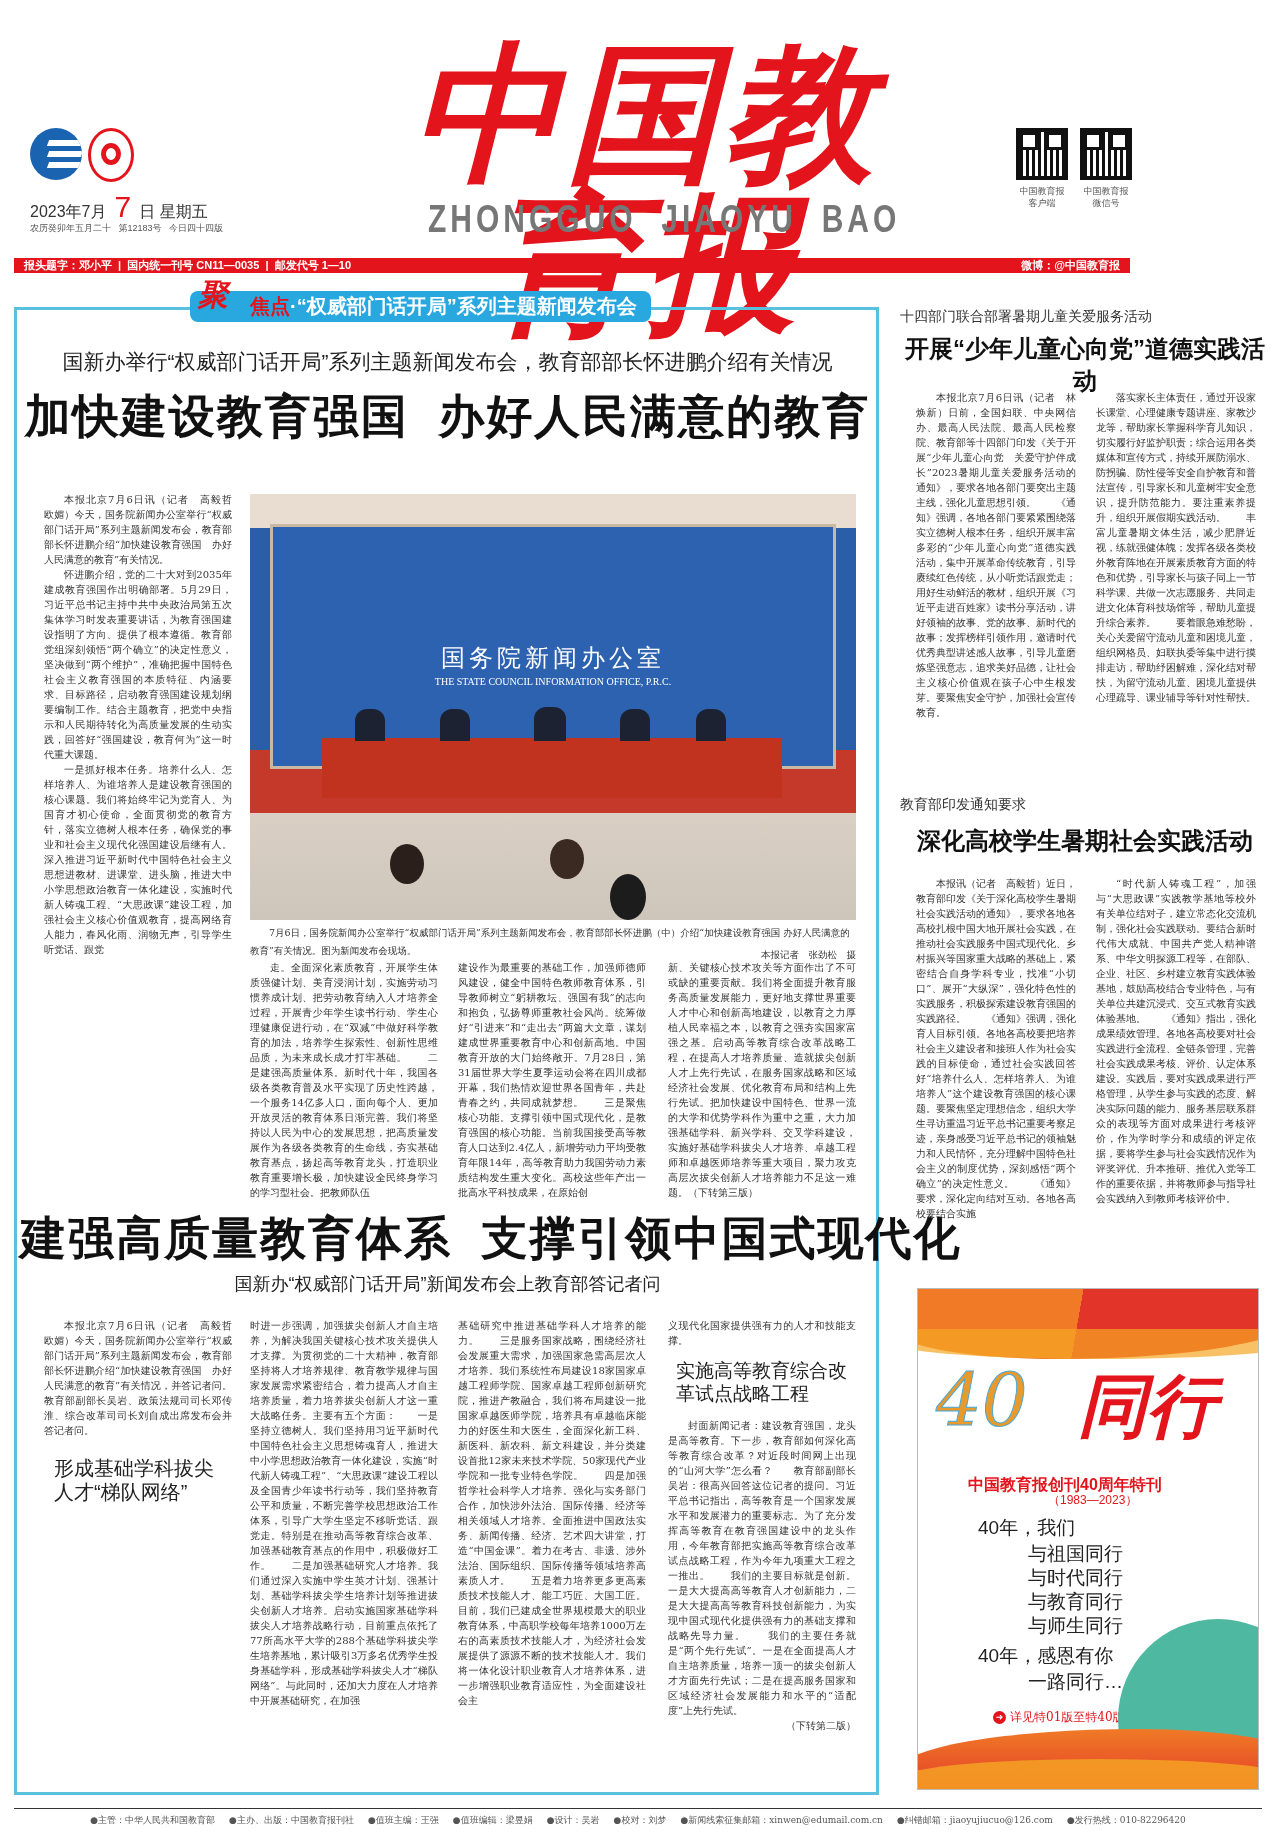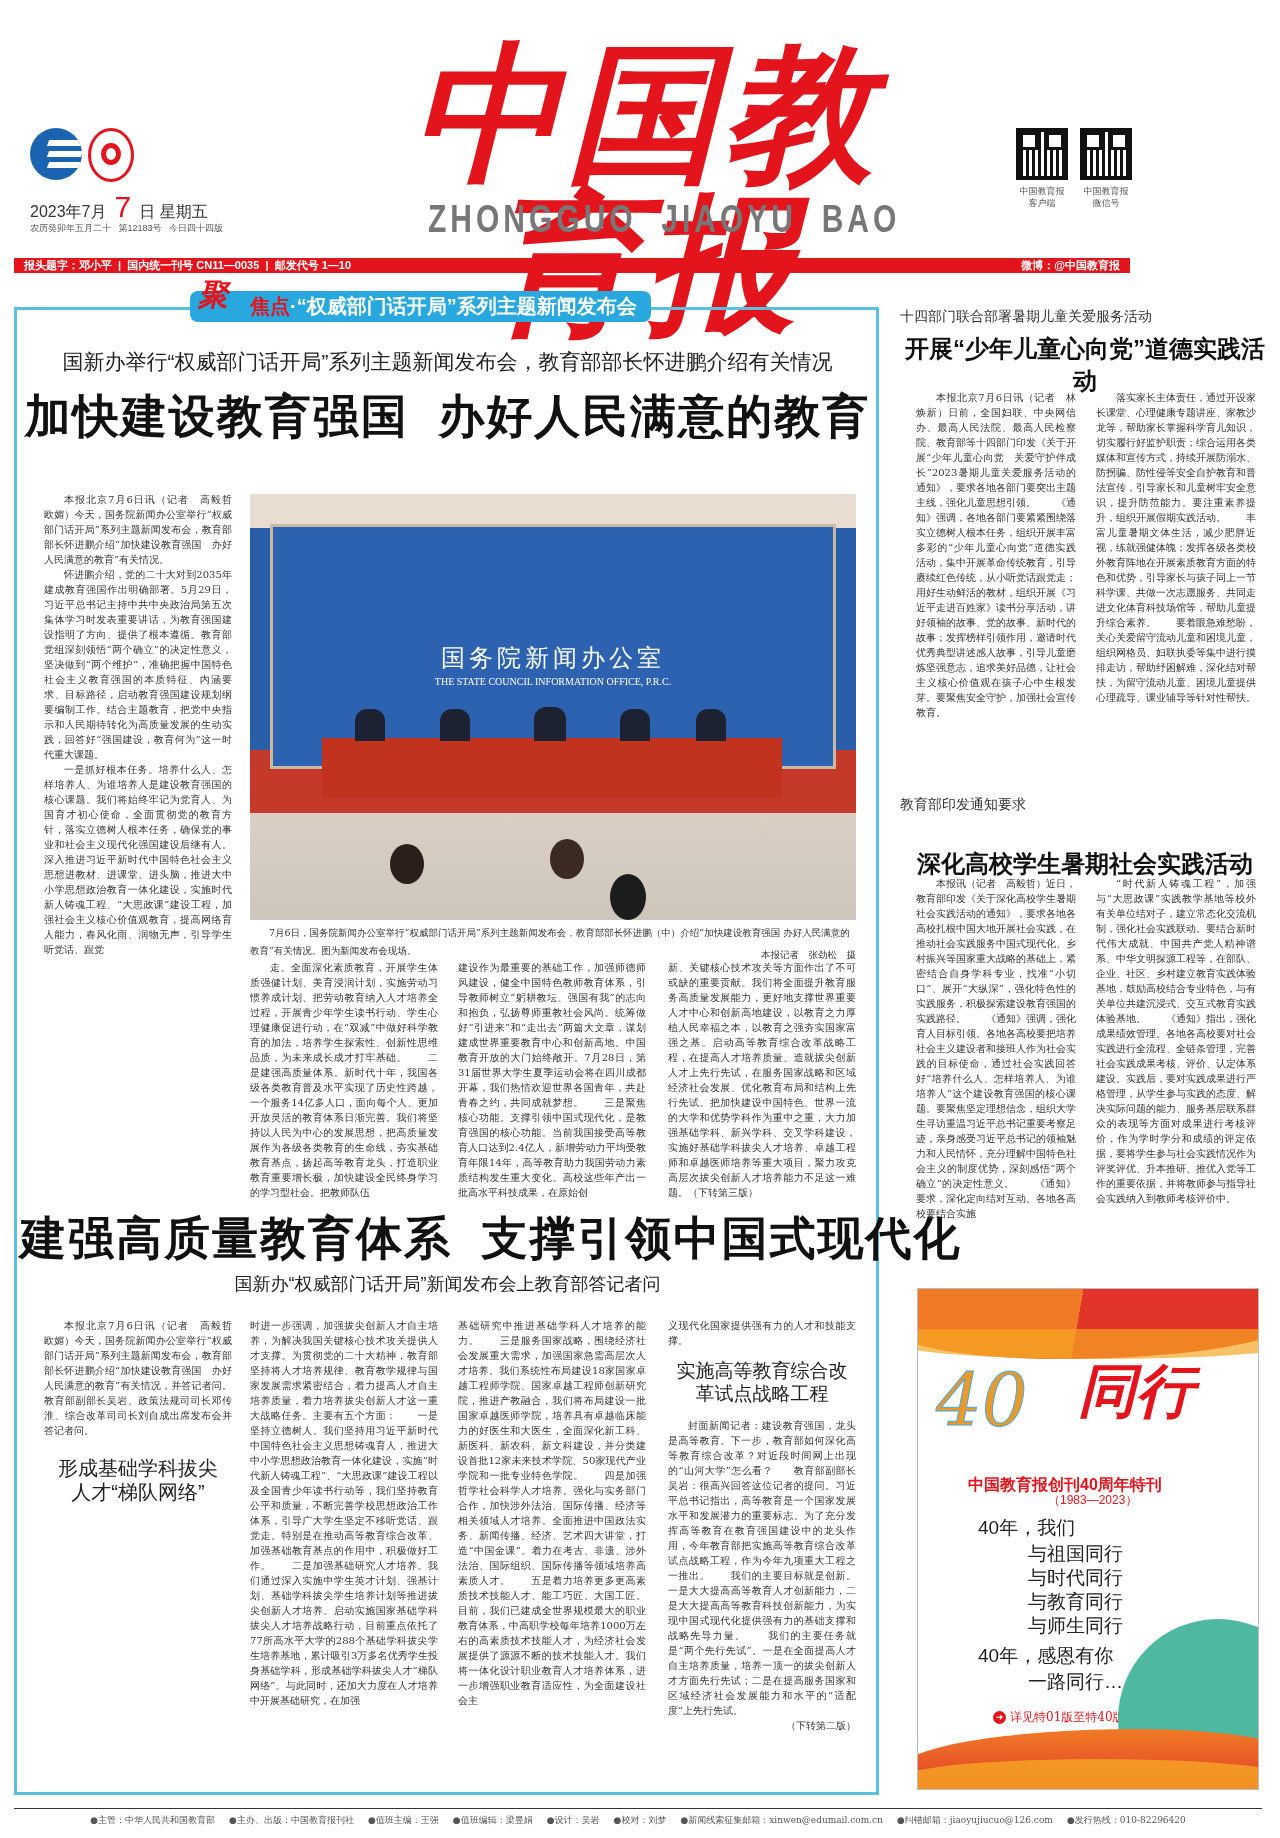--- a/index.html
+++ b/index.html
@@ -19,21 +19,21 @@
 .frame{border:3px solid #5bc0de}
 .banner{background:#29a8e0;color:#fff;font-family:"Liberation Sans",sans-serif;font-weight:bold;font-size:20px;border-radius:8px;padding:2px 14px 2px 60px;white-space:nowrap}
 .banner .ju{color:#e3141c;font-size:30px;position:absolute;left:8px;top:-16px;font-family:"DejaVu Serif",serif;font-style:italic}
 .banner .jd{color:#e3141c}
 .kicker{font-family:"Liberation Sans",sans-serif;font-size:21px;color:#222;text-align:center}
 .headline{font-family:"Liberation Sans",sans-serif;font-weight:bold;font-size:46px;color:#111;text-align:center;letter-spacing:2px}
 .body{font-size:10px;line-height:15px;color:#333;text-align:justify;text-indent:2em}
 .body p{text-indent:2em}
 .photo{background:linear-gradient(#e8ddd0 0 8%,#2a5ea8 8% 60%,#c5392a 60% 75%,#dcd2c6 75%)}
 .caption{font-size:9.5px;line-height:18px;color:#333}
-.sub-h{font-family:"Liberation Sans",sans-serif;font-size:26px;color:#222;text-align:center;line-height:1.2}
+.sub-h{font-family:"Liberation Sans",sans-serif;font-size:26px;color:#222;line-height:1.2}
 .rh-kicker{font-family:"Liberation Sans",sans-serif;font-size:14px;color:#333;}
 .rh-title{font-family:"Liberation Sans",sans-serif;font-weight:bold;font-size:24px;color:#111;text-align:center}
 .ad{border:1px solid #bbb;overflow:hidden}
 .footer{font-size:9px;color:#555;font-family:"DejaVu Serif",serif;text-align:center}
 </style>
 </head>
 <body>
 
 <div class="abs" style="left:0;top:0;width:1280px;height:250px">
 
@@ -123,29 +123,29 @@
   <div class="body">封面新闻记者：建设教育强国，龙头是高等教育。下一步，教育部如何深化高等教育综合改革？对近段时间网上出现的“山河大学”怎么看？　　教育部副部长吴岩：很高兴回答这位记者的提问。习近平总书记指出，高等教育是一个国家发展水平和发展潜力的重要标志。为了充分发挥高等教育在教育强国建设中的龙头作用，今年教育部把实施高等教育综合改革试点战略工程，作为今年九项重大工程之一推出。　　我们的主要目标就是创新。一是大大提高高等教育人才创新能力，二是大大提高高等教育科技创新能力，为实现中国式现代化提供强有力的基础支撑和战略先导力量。　　我们的主要任务就是“两个先行先试”。一是在全面提高人才自主培养质量，培养一顶一的拔尖创新人才方面先行先试；二是在提高服务国家和区域经济社会发展能力和水平的“适配度”上先行先试。</div>
   <div class="body" style="text-align:right;text-indent:0">（下转第二版）</div>
 </div>
 
 <div class="abs rh-kicker" style="left:900px;top:308px;width:370px">十四部门联合部署暑期儿童关爱服务活动</div>
 <div class="abs rh-title" style="left:900px;top:333px;width:370px">开展“少年儿童心向党”道德实践活动</div>
 <div class="abs body" style="left:916px;top:390px;width:160px;height:360px;overflow:hidden">本报北京7月6日讯（记者　林焕新）日前，全国妇联、中央网信办、最高人民法院、最高人民检察院、教育部等十四部门印发《关于开展“少年儿童心向党　关爱守护伴成长”2023暑期儿童关爱服务活动的通知》，要求各地各部门要突出主题主线，强化儿童思想引领。　　《通知》强调，各地各部门要紧紧围绕落实立德树人根本任务，组织开展丰富多彩的“少年儿童心向党”道德实践活动，集中开展革命传统教育，引导赓续红色传统，从小听党话跟党走；用好生动鲜活的教材，组织开展《习近平走进百姓家》读书分享活动，讲好领袖的故事、党的故事、新时代的故事；发挥榜样引领作用，邀请时代优秀典型讲述感人故事，引导儿童磨炼坚强意志，追求美好品德，让社会主义核心价值观在孩子心中生根发芽。要聚焦安全守护，加强社会宣传教育。</div>
 <div class="abs body" style="left:1096px;top:390px;width:160px;height:360px;overflow:hidden">落实家长主体责任，通过开设家长课堂、心理健康专题讲座、家教沙龙等，帮助家长掌握科学育儿知识，切实履行好监护职责；综合运用各类媒体和宣传方式，持续开展防溺水、防拐骗、防性侵等安全自护教育和普法宣传，引导家长和儿童树牢安全意识，提升防范能力。要注重素养提升，组织开展假期实践活动。　　丰富儿童暑期文体生活，减少肥胖近视，练就强健体魄；发挥各级各类校外教育阵地在开展素质教育方面的特色和优势，引导家长与孩子同上一节科学课、共做一次志愿服务、共同走进文化体育科技场馆等，帮助儿童提升综合素养。　　要着眼急难愁盼，关心关爱留守流动儿童和困境儿童，组织网格员、妇联执委等集中进行摸排走访，帮助纾困解难，深化结对帮扶，为留守流动儿童、困境儿童提供心理疏导、课业辅导等针对性帮扶。</div>
 
 <div class="abs rh-kicker" style="left:900px;top:796px;width:370px">教育部印发通知要求</div>
-<div class="abs rh-title" style="left:900px;top:848px;width:370px">深化高校学生暑期社会实践活动</div>
+<div class="abs rh-title" style="left:900px;top:825px;width:370px">深化高校学生暑期社会实践活动</div>
 <div class="abs body" style="left:916px;top:876px;width:160px;height:392px;overflow:hidden">本报讯（记者　高毅哲）近日，教育部印发《关于深化高校学生暑期社会实践活动的通知》，要求各地各高校扎根中国大地开展社会实践，在推动社会实践服务中国式现代化、乡村振兴等国家重大战略的基础上，紧密结合自身学科专业，找准“小切口”、展开“大纵深”，强化特色性的实践服务，积极探索建设教育强国的实践路径。　　《通知》强调，强化育人目标引领。各地各高校要把培养社会主义建设者和接班人作为社会实践的目标使命，通过社会实践回答好“培养什么人、怎样培养人、为谁培养人”这个建设教育强国的核心课题。要聚焦坚定理想信念，组织大学生寻访重温习近平总书记重要考察足迹，亲身感受习近平总书记的领袖魅力和人民情怀，充分理解中国特色社会主义的制度优势，深刻感悟“两个确立”的决定性意义。　　《通知》要求，深化定向结对互动。各地各高校要结合实施</div>
 <div class="abs body" style="left:1096px;top:876px;width:160px;height:392px;overflow:hidden">“时代新人铸魂工程”，加强与“大思政课”实践教学基地等校外有关单位结对子，建立常态化交流机制，强化社会实践联动。要结合新时代伟大成就、中国共产党人精神谱系、中华文明探源工程等，在部队、企业、社区、乡村建立教育实践体验基地，鼓励高校结合专业特色，与有关单位共建沉浸式、交互式教育实践体验基地。　　《通知》指出，强化成果绩效管理。各地各高校要对社会实践进行全流程、全链条管理，完善社会实践成果考核、评价、认定体系建设。实践后，要对实践成果进行严格管理，从学生参与实践的态度、解决实际问题的能力、服务基层联系群众的表现等方面对成果进行考核评价，作为学时学分和成绩的评定依据，要将学生参与社会实践情况作为评奖评优、升本推研、推优入党等工作的重要依据，并将教师参与指导社会实践纳入到教师考核评价中。</div>
 
 <div class="abs ad" style="left:917px;top:1288px;width:342px;height:502px;background:#fff">
   <div style="position:absolute;left:-20px;top:0;width:400px;height:70px;background:linear-gradient(100deg,#f07a26 0 45%,#e3342a 45%);border-radius:0 0 60% 40%"></div>
   <div style="position:absolute;left:-20px;top:40px;width:400px;height:30px;background:#f5a623;border-radius:0 0 50% 50%;opacity:.7"></div>
   <div class="abs" style="left:18px;top:70px;font-size:72px;font-style:italic;font-family:'DejaVu Serif',serif;color:#e89a2c;-webkit-text-stroke:1px #4aa8d8">40</div>
-  <div class="abs" style="left:160px;top:64px;font-size:58px;font-weight:bold;color:#e3141c;font-style:italic;font-family:'DejaVu Serif',serif">同行</div>
+  <div class="abs" style="left:160px;top:72px;font-size:69px;font-weight:bold;color:#e3141c;font-style:italic;font-family:'DejaVu Serif',serif">同行</div>
   <div class="abs" style="left:50px;top:186px;font-family:'Liberation Sans',sans-serif;font-weight:bold;color:#e3141c;font-size:16px">中国教育报创刊40周年特刊</div>
   <div class="abs" style="left:130px;top:203px;font-family:'Liberation Sans',sans-serif;color:#e3141c;font-size:12px">（1983—2023）</div>
   <div class="abs" style="left:60px;top:226px;font-family:'Liberation Sans',sans-serif;font-size:19px;color:#222">40年，我们</div>
   <div class="abs" style="left:110px;top:252px;font-family:'Liberation Sans',sans-serif;font-size:19px;color:#222">与祖国同行</div>
   <div class="abs" style="left:110px;top:276px;font-family:'Liberation Sans',sans-serif;font-size:19px;color:#222">与时代同行</div>
   <div class="abs" style="left:110px;top:300px;font-family:'Liberation Sans',sans-serif;font-size:19px;color:#222">与教育同行</div>
   <div class="abs" style="left:110px;top:324px;font-family:'Liberation Sans',sans-serif;font-size:19px;color:#222">与师生同行</div>
   <div class="abs" style="left:60px;top:354px;font-family:'Liberation Sans',sans-serif;font-size:19px;color:#222">40年，感恩有你</div>
   <div class="abs" style="left:110px;top:380px;font-family:'Liberation Sans',sans-serif;font-size:19px;color:#222">一路同行……</div>
   <div class="abs" style="left:75px;top:420px;font-size:12px;color:#e3141c;display:flex;align-items:center;gap:4px">

